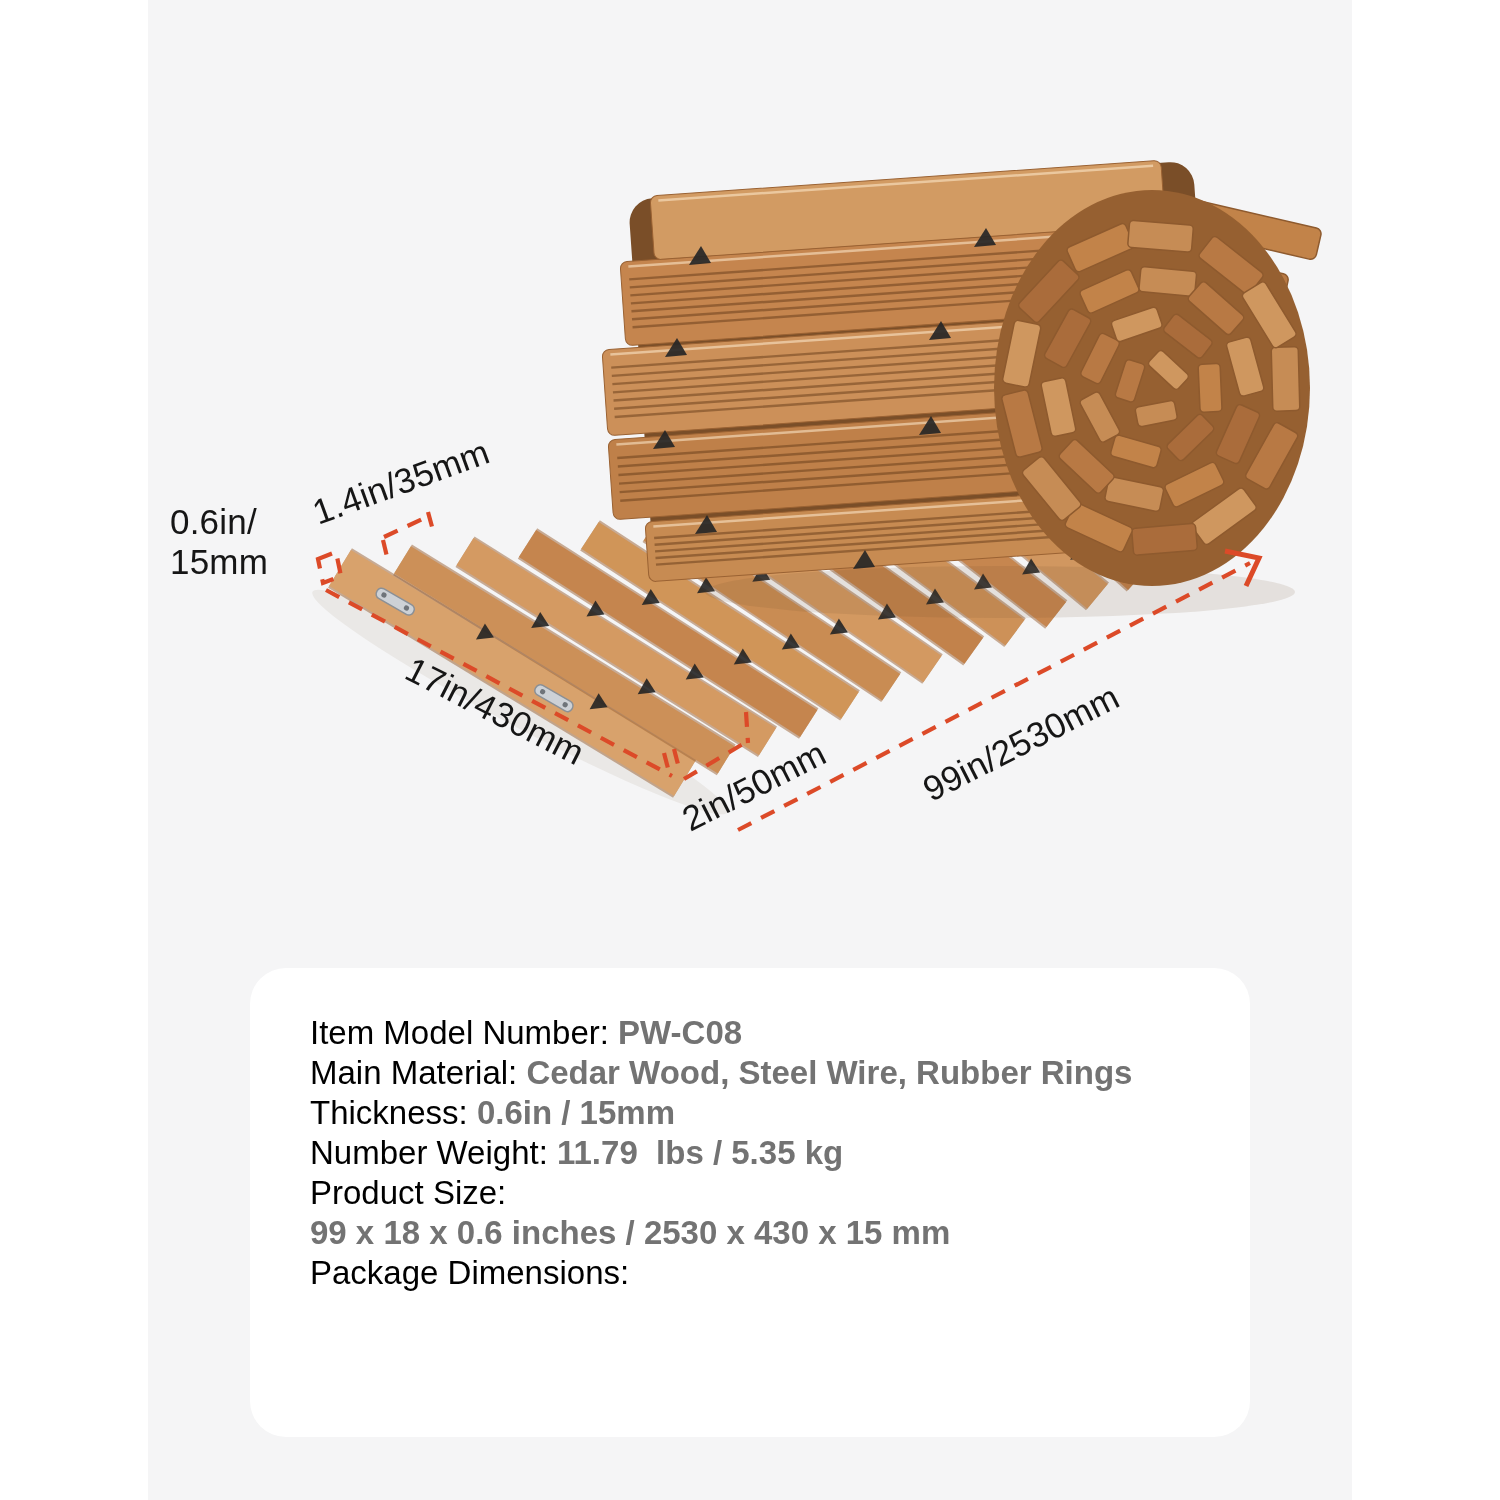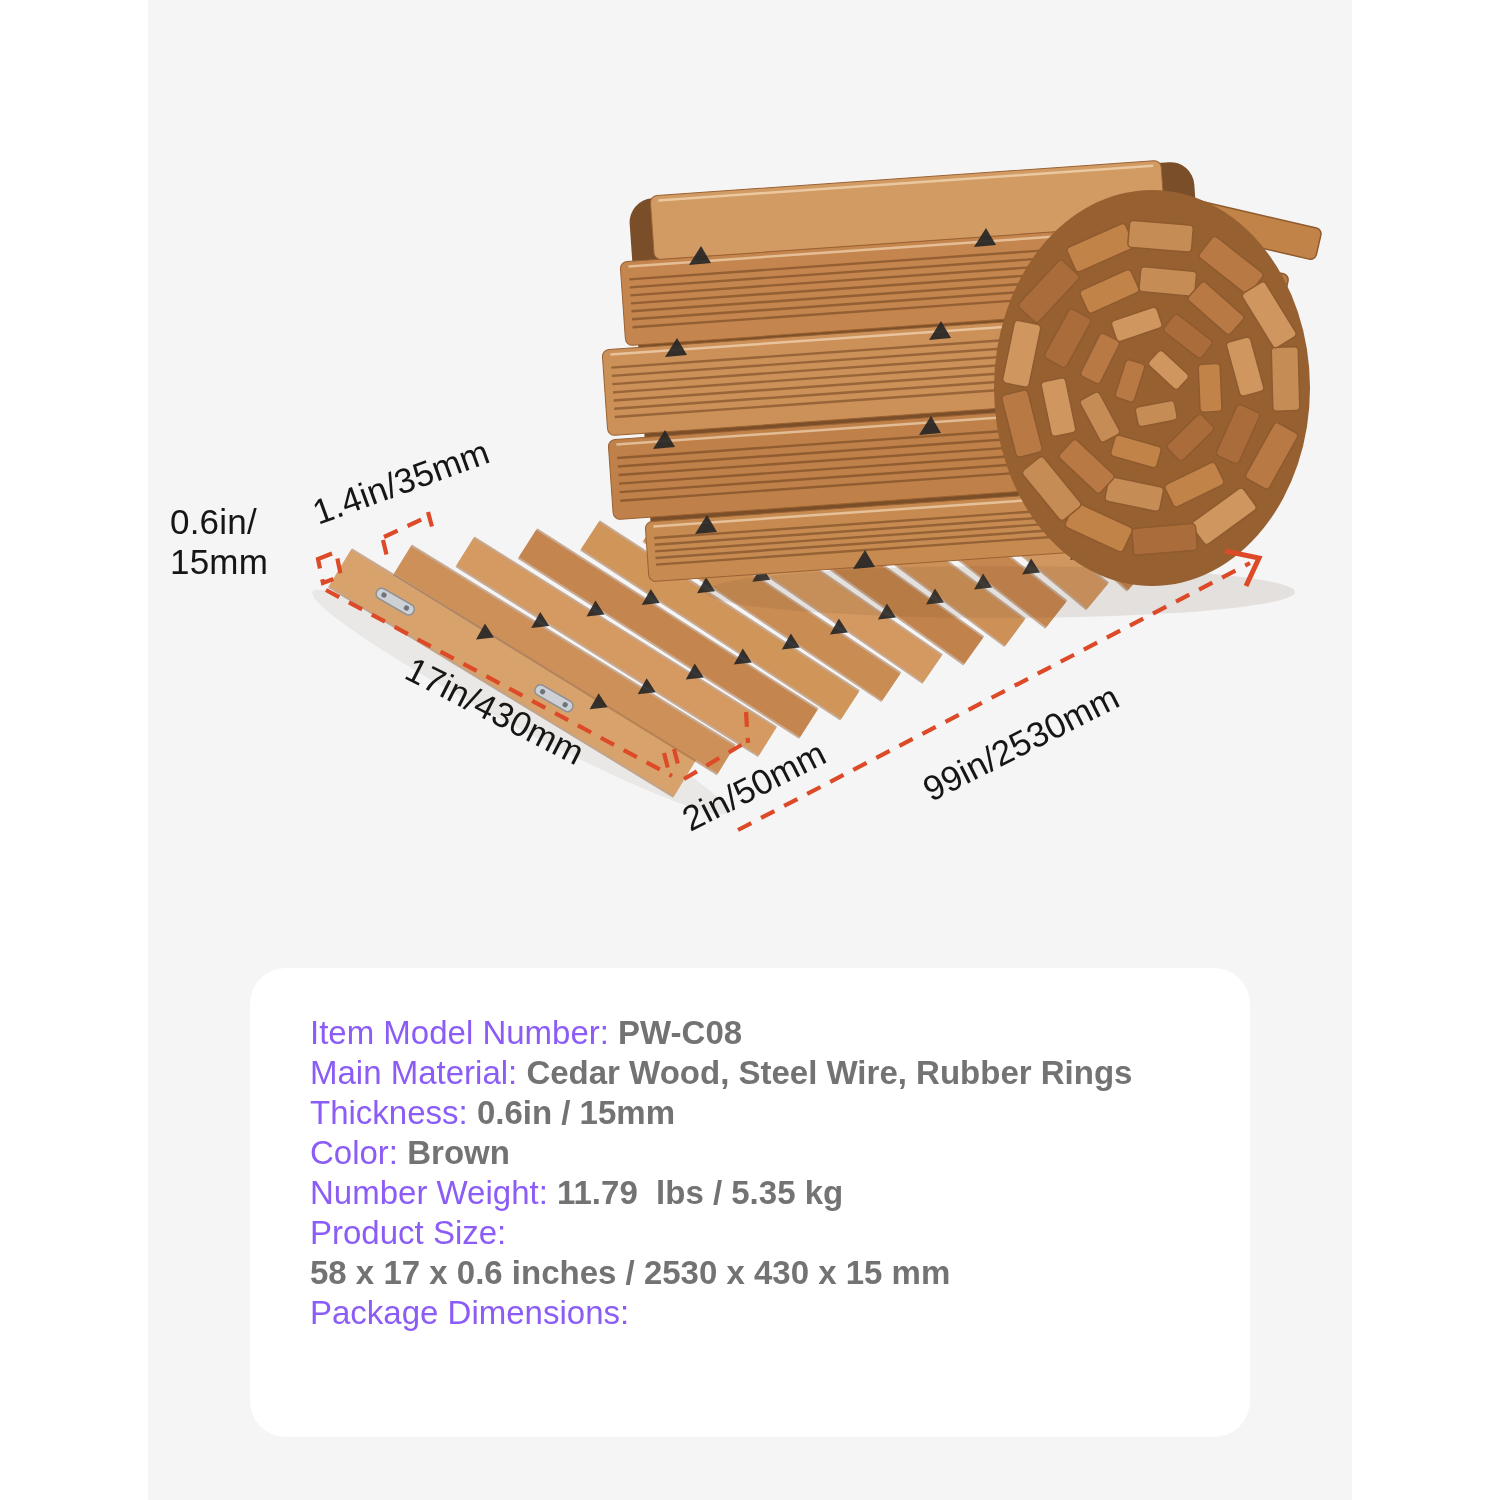--- a/index.html
+++ b/index.html
@@ -20,21 +20,21 @@
   .dim-slatw{left:301px;top:462px;width:200px;text-align:center;transform:rotate(-20deg);}
   .dim-width{left:390px;top:691px;width:210px;text-align:center;transform:rotate(27deg);}
   .dim-gap{left:664px;top:766px;width:180px;text-align:center;transform:rotate(-27deg);}
   .dim-length{left:901px;top:723px;width:240px;text-align:center;transform:rotate(-27deg);}
   .spec-panel{
     position:absolute;left:250px;top:968px;width:1000px;height:469px;
     background:#ffffff;border-radius:36px;
   }
   .spec-lines{position:absolute;left:60px;top:45px;right:40px;}
   .spec-line{font-size:33px;line-height:40px;white-space:pre-wrap;}
-  .spec-label{color:#8b5cf6;}
+  .spec-label{color:#000000;}
   .spec-value{color:#737373;font-weight:700;}
 </style>
 </head>
 <body>
 
 <div class="stage"></div>
 
 <svg id="scene" viewBox="0 0 1500 1500">
     <ellipse cx="520" cy="702" rx="235" ry="24" fill="rgba(120,85,50,.08)" transform="rotate(28 520 702)"></ellipse>
     <line x1="340" y1="568" x2="685" y2="778" stroke="#9a6234" stroke-width="46" opacity="0.5" stroke-linecap="butt"></line>
@@ -210,19 +210,18 @@
 <div class="dim dim-slatw">1.4in/35mm</div>
 <div class="dim dim-width">17in/430mm</div>
 <div class="dim dim-gap">2in/50mm</div>
 <div class="dim dim-length">99in/2530mm</div>
 
 <div class="spec-panel">
   <div class="spec-lines">
     <div class="spec-line"><span class="spec-label">Item Model Number: </span><span class="spec-value">PW-C08</span></div>
     <div class="spec-line"><span class="spec-label">Main Material: </span><span class="spec-value">Cedar Wood, Steel Wire, Rubber Rings</span></div>
     <div class="spec-line"><span class="spec-label">Thickness: </span><span class="spec-value">0.6in / 15mm</span></div>
-    <div class="spec-line"><span class="spec-label">Color: </span><span class="spec-value">Brown</span></div>
     <div class="spec-line"><span class="spec-label">Number Weight: </span><span class="spec-value">11.79  lbs / 5.35 kg</span></div>
     <div class="spec-line"><span class="spec-label">Product Size:</span><span class="spec-value"></span></div>
-    <div class="spec-line"><span class="spec-label"></span><span class="spec-value">58 x 17 x 0.6 inches / 2530 x 430 x 15 mm</span></div>
+    <div class="spec-line"><span class="spec-label"></span><span class="spec-value">99 x 18 x 0.6 inches / 2530 x 430 x 15 mm</span></div>
     <div class="spec-line"><span class="spec-label">Package Dimensions:</span><span class="spec-value"></span></div>
   </div>
 </div>
 
 </body></html>

